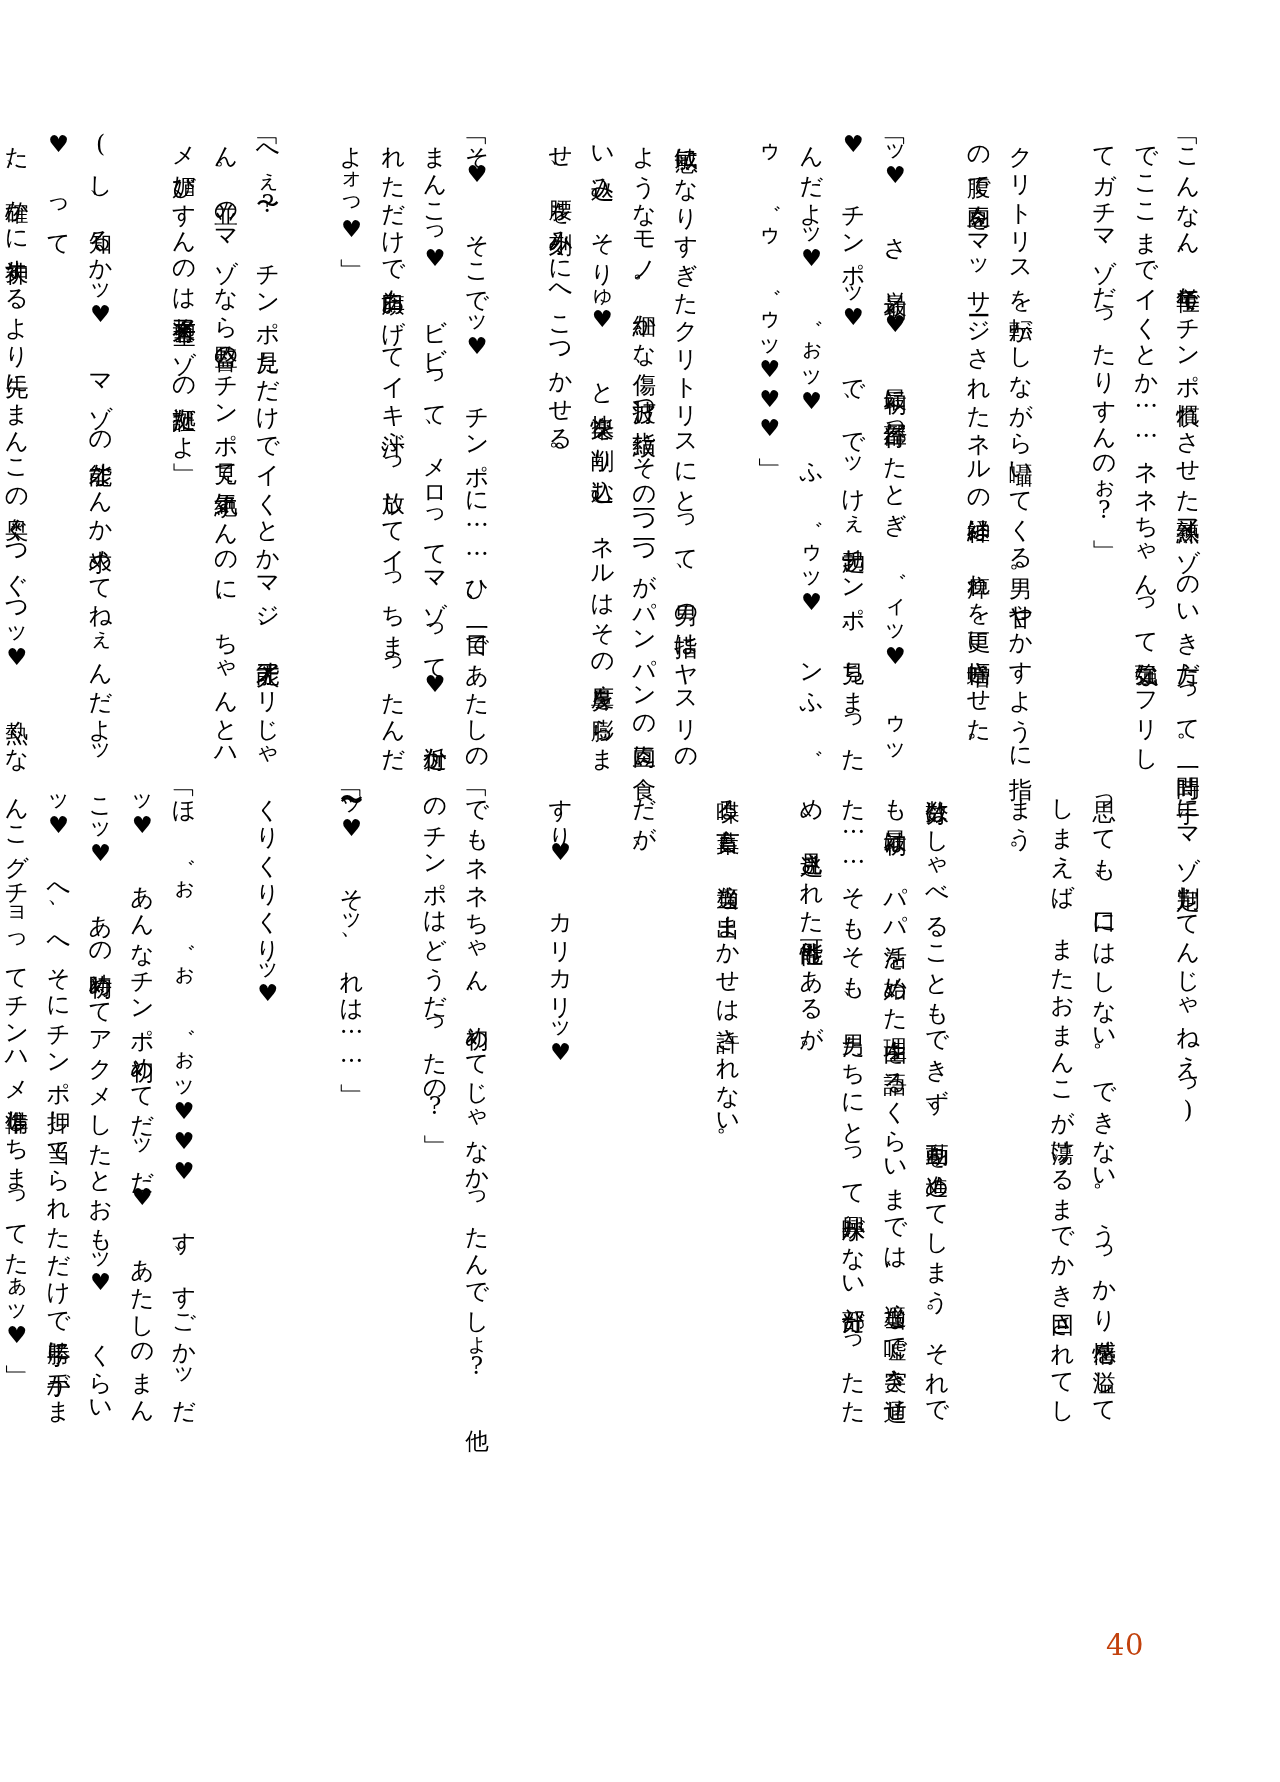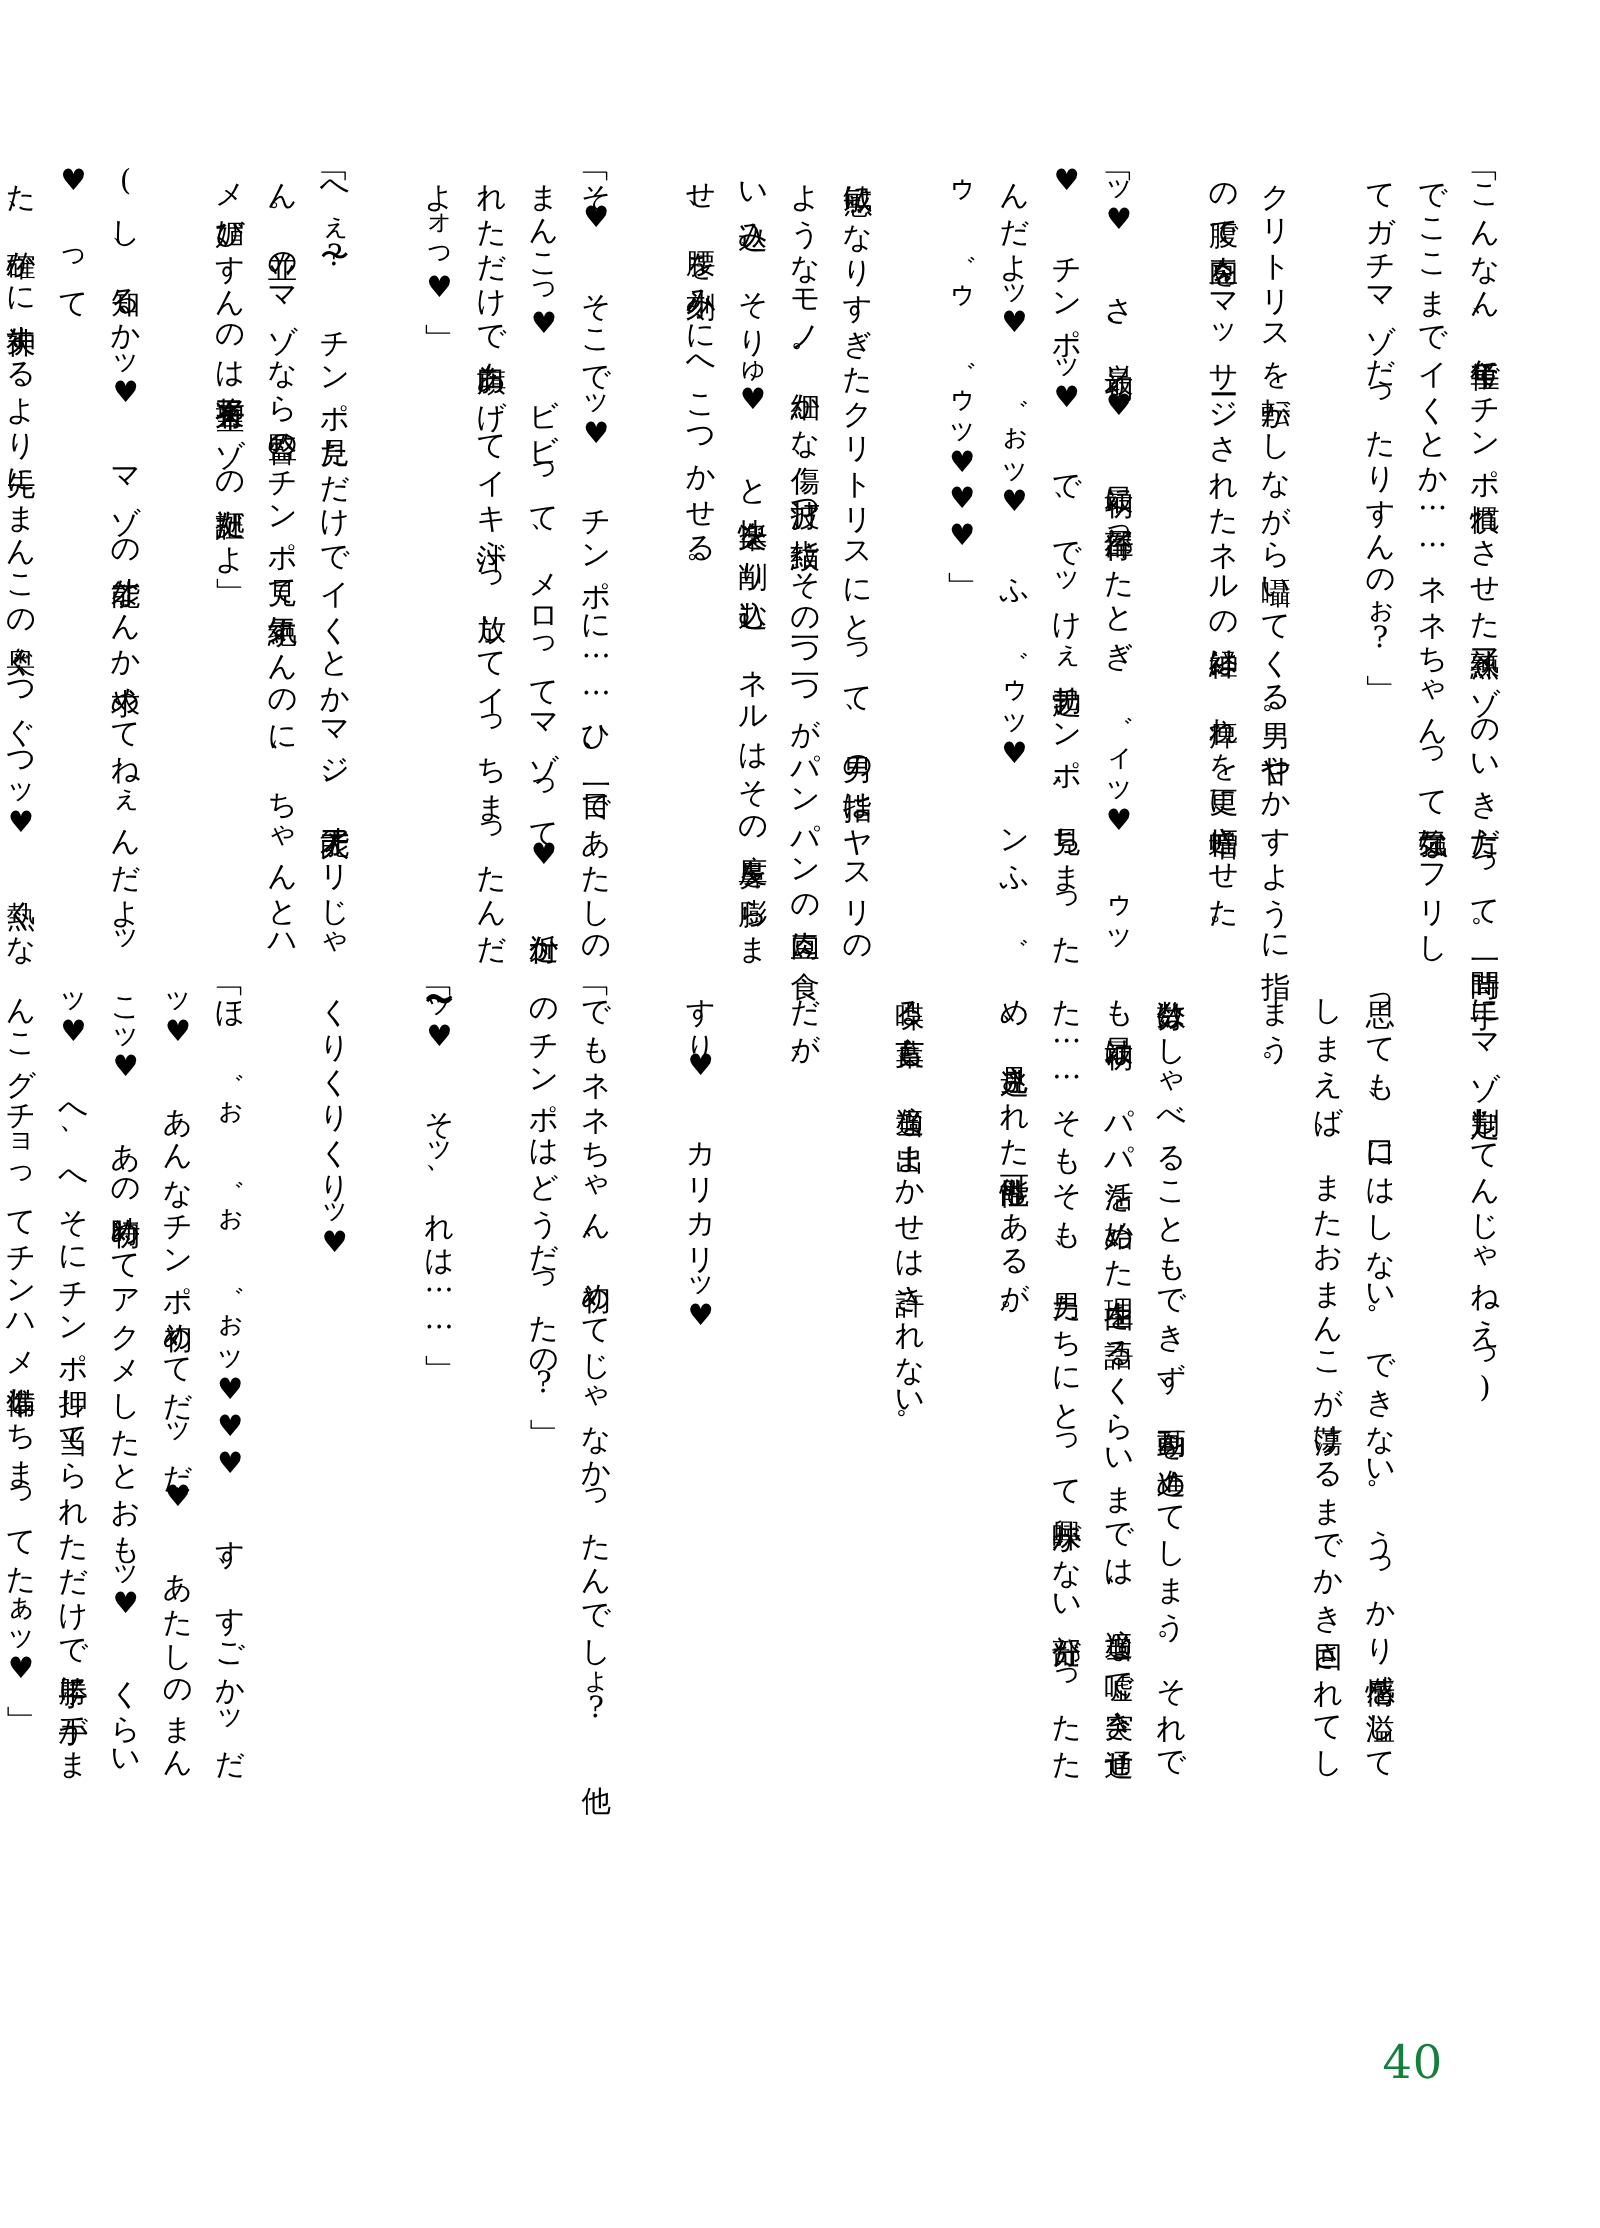--- a/index.html
+++ b/index.html
@@ -51,22 +51,22 @@
     height: 630px;
     width: 1080px;
   }
 
   
   #page-number {
     position: absolute;
     left: 1106px;
     top: 1628px;
     font-family: "DejaVu Serif", "Liberation Serif", serif;
-    font-size: 37px;
-    color: #15803d;
+    font-size: 29px;
+    color: #c2410c;
     letter-spacing: 0.02em;
   }
 
   
   @supports not (text-orientation: upright) {
     .vblock { text-orientation: mixed; }
   }
 </style>
 </head>
 <body>

